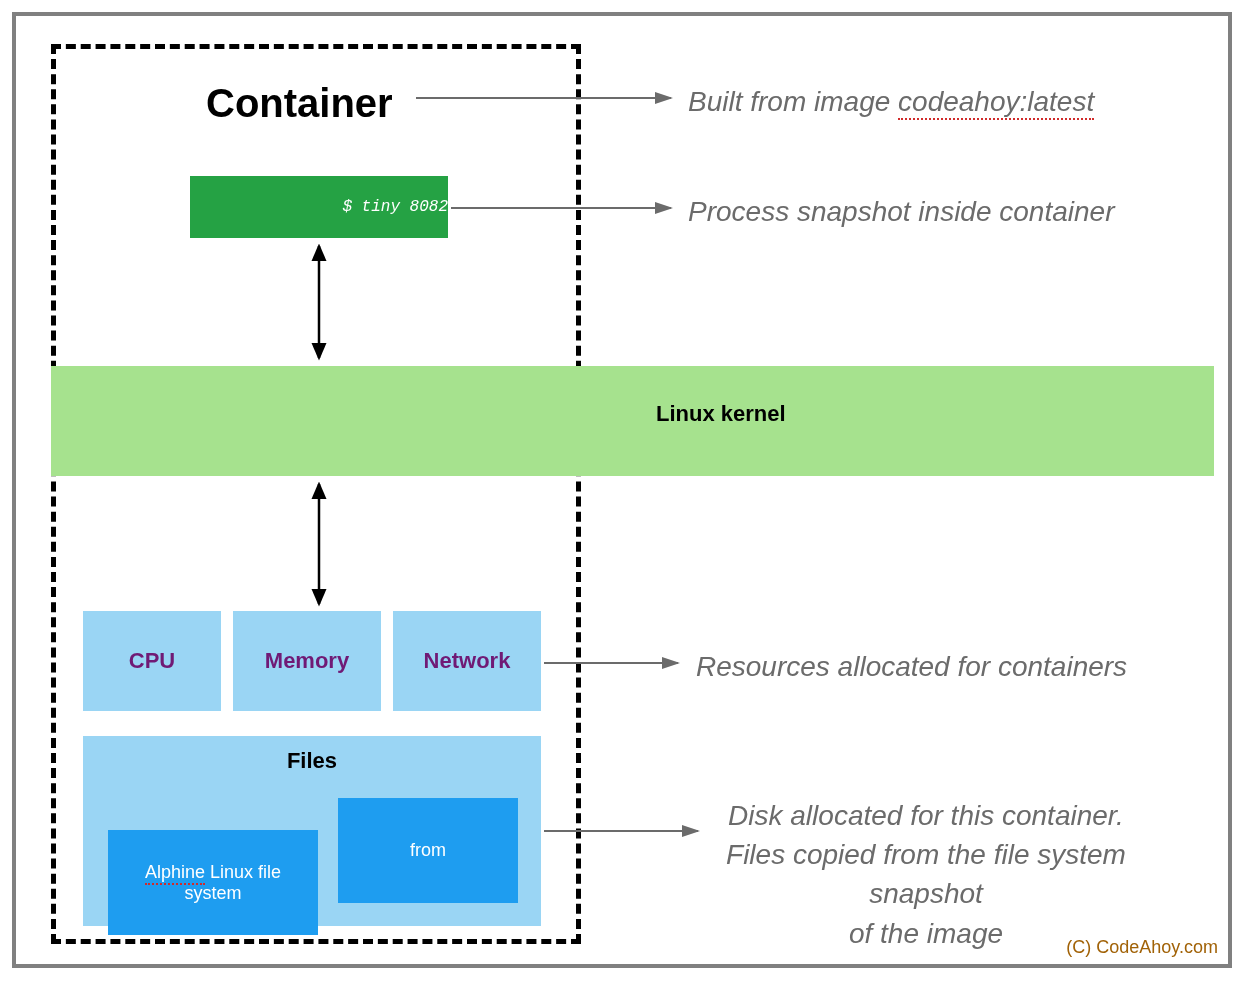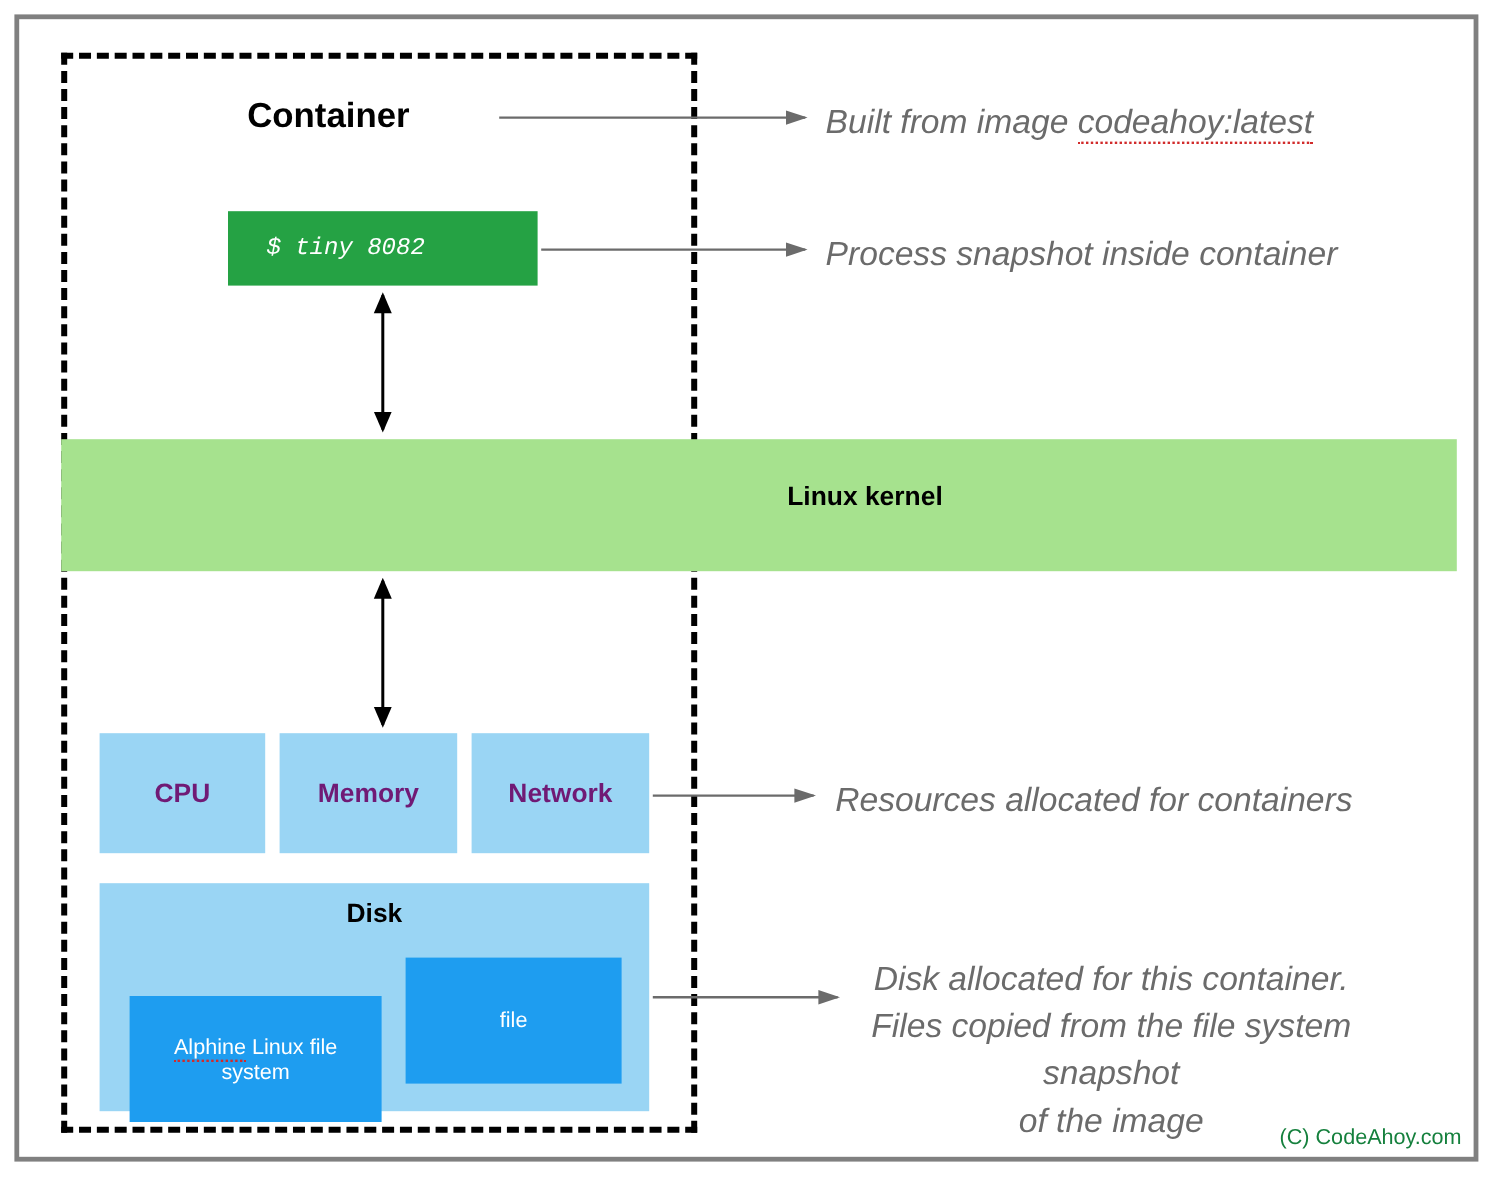--- a/index.html
+++ b/index.html
@@ -29,39 +29,40 @@
     top: 28px;
     width: 530px;
     height: 900px;
     border: 5px dashed #000000;
     box-sizing: border-box;
   }
   .container-title {
     position: absolute;
     left: 190px;
     top: 65px;
-    font-size: 29px;
+    font-size: 40px;
     font-weight: 700;
     color: #000000;
   }
   .process-box {
     position: absolute;
     left: 174px;
     top: 160px;
     width: 258px;
     height: 62px;
     background: #25a244;
     display: flex;
     align-items: center;
     padding-left: 32px;
     box-sizing: border-box;
     color: #ffffff;
     font-family: "Courier New", monospace;
     font-style: italic;
-    font-size: 20px;
+    font-size: 16px;
+    justify-content: flex-end;
   }
   .kernel-band {
     position: absolute;
     left: 35px;
     top: 350px;
     width: 1163px;
     height: 110px;
     background: #a6e28e;
     display: flex;
     align-items: center;
@@ -125,21 +126,21 @@
     font-size: 28px;
   }
   .annotation.twolines {
     text-align: center;
     line-height: 1.4;
   }
   .attribution {
     position: absolute;
     right: 10px;
     bottom: 6px;
-    color: #15803d;
+    color: #a16207;
     font-size: 18px;
     margin-top: 20px;
   }
   svg.overlay {
     position: absolute;
     left: 0; top: 0;
     width: 100%;
     height: 100%;
     pointer-events: none;
   }
@@ -165,28 +166,28 @@
       <span>CPU</span>
     </div>
     <div class="res-box" style="left:217px; top:595px; width:148px; height:100px;">
       <span>Memory</span>
     </div>
     <div class="res-box" style="left:377px; top:595px; width:148px; height:100px;">
       <span>Network</span>
     </div>
 
     <div class="disk-box">
-      <div class="disk-label">Disk</div>
+      <div class="disk-label">Files</div>
       <div class="disk-inner" style="left:25px; top:62px; width:210px; height:105px;margin-top:32px;">
         <span>
           <span class="underline-squiggle">Alphine</span> Linux file<br>system
         </span>
       </div>
       <div class="disk-inner" style="left:255px; top:62px; width:180px; height:105px;">
-        <span>file</span>
+        <span>from</span>
       </div>
     </div>
 
     <div class="annotation" style="left:672px; top:70px;">
       <span>Built from image </span><span class="underline-squiggle">codeahoy:latest</span>
     </div>
 
     <div class="annotation" style="left:672px; top:180px;">Process snapshot inside container</div>
 
     <div class="annotation" style="left:680px; top:635px;">Resources allocated for containers</div>

